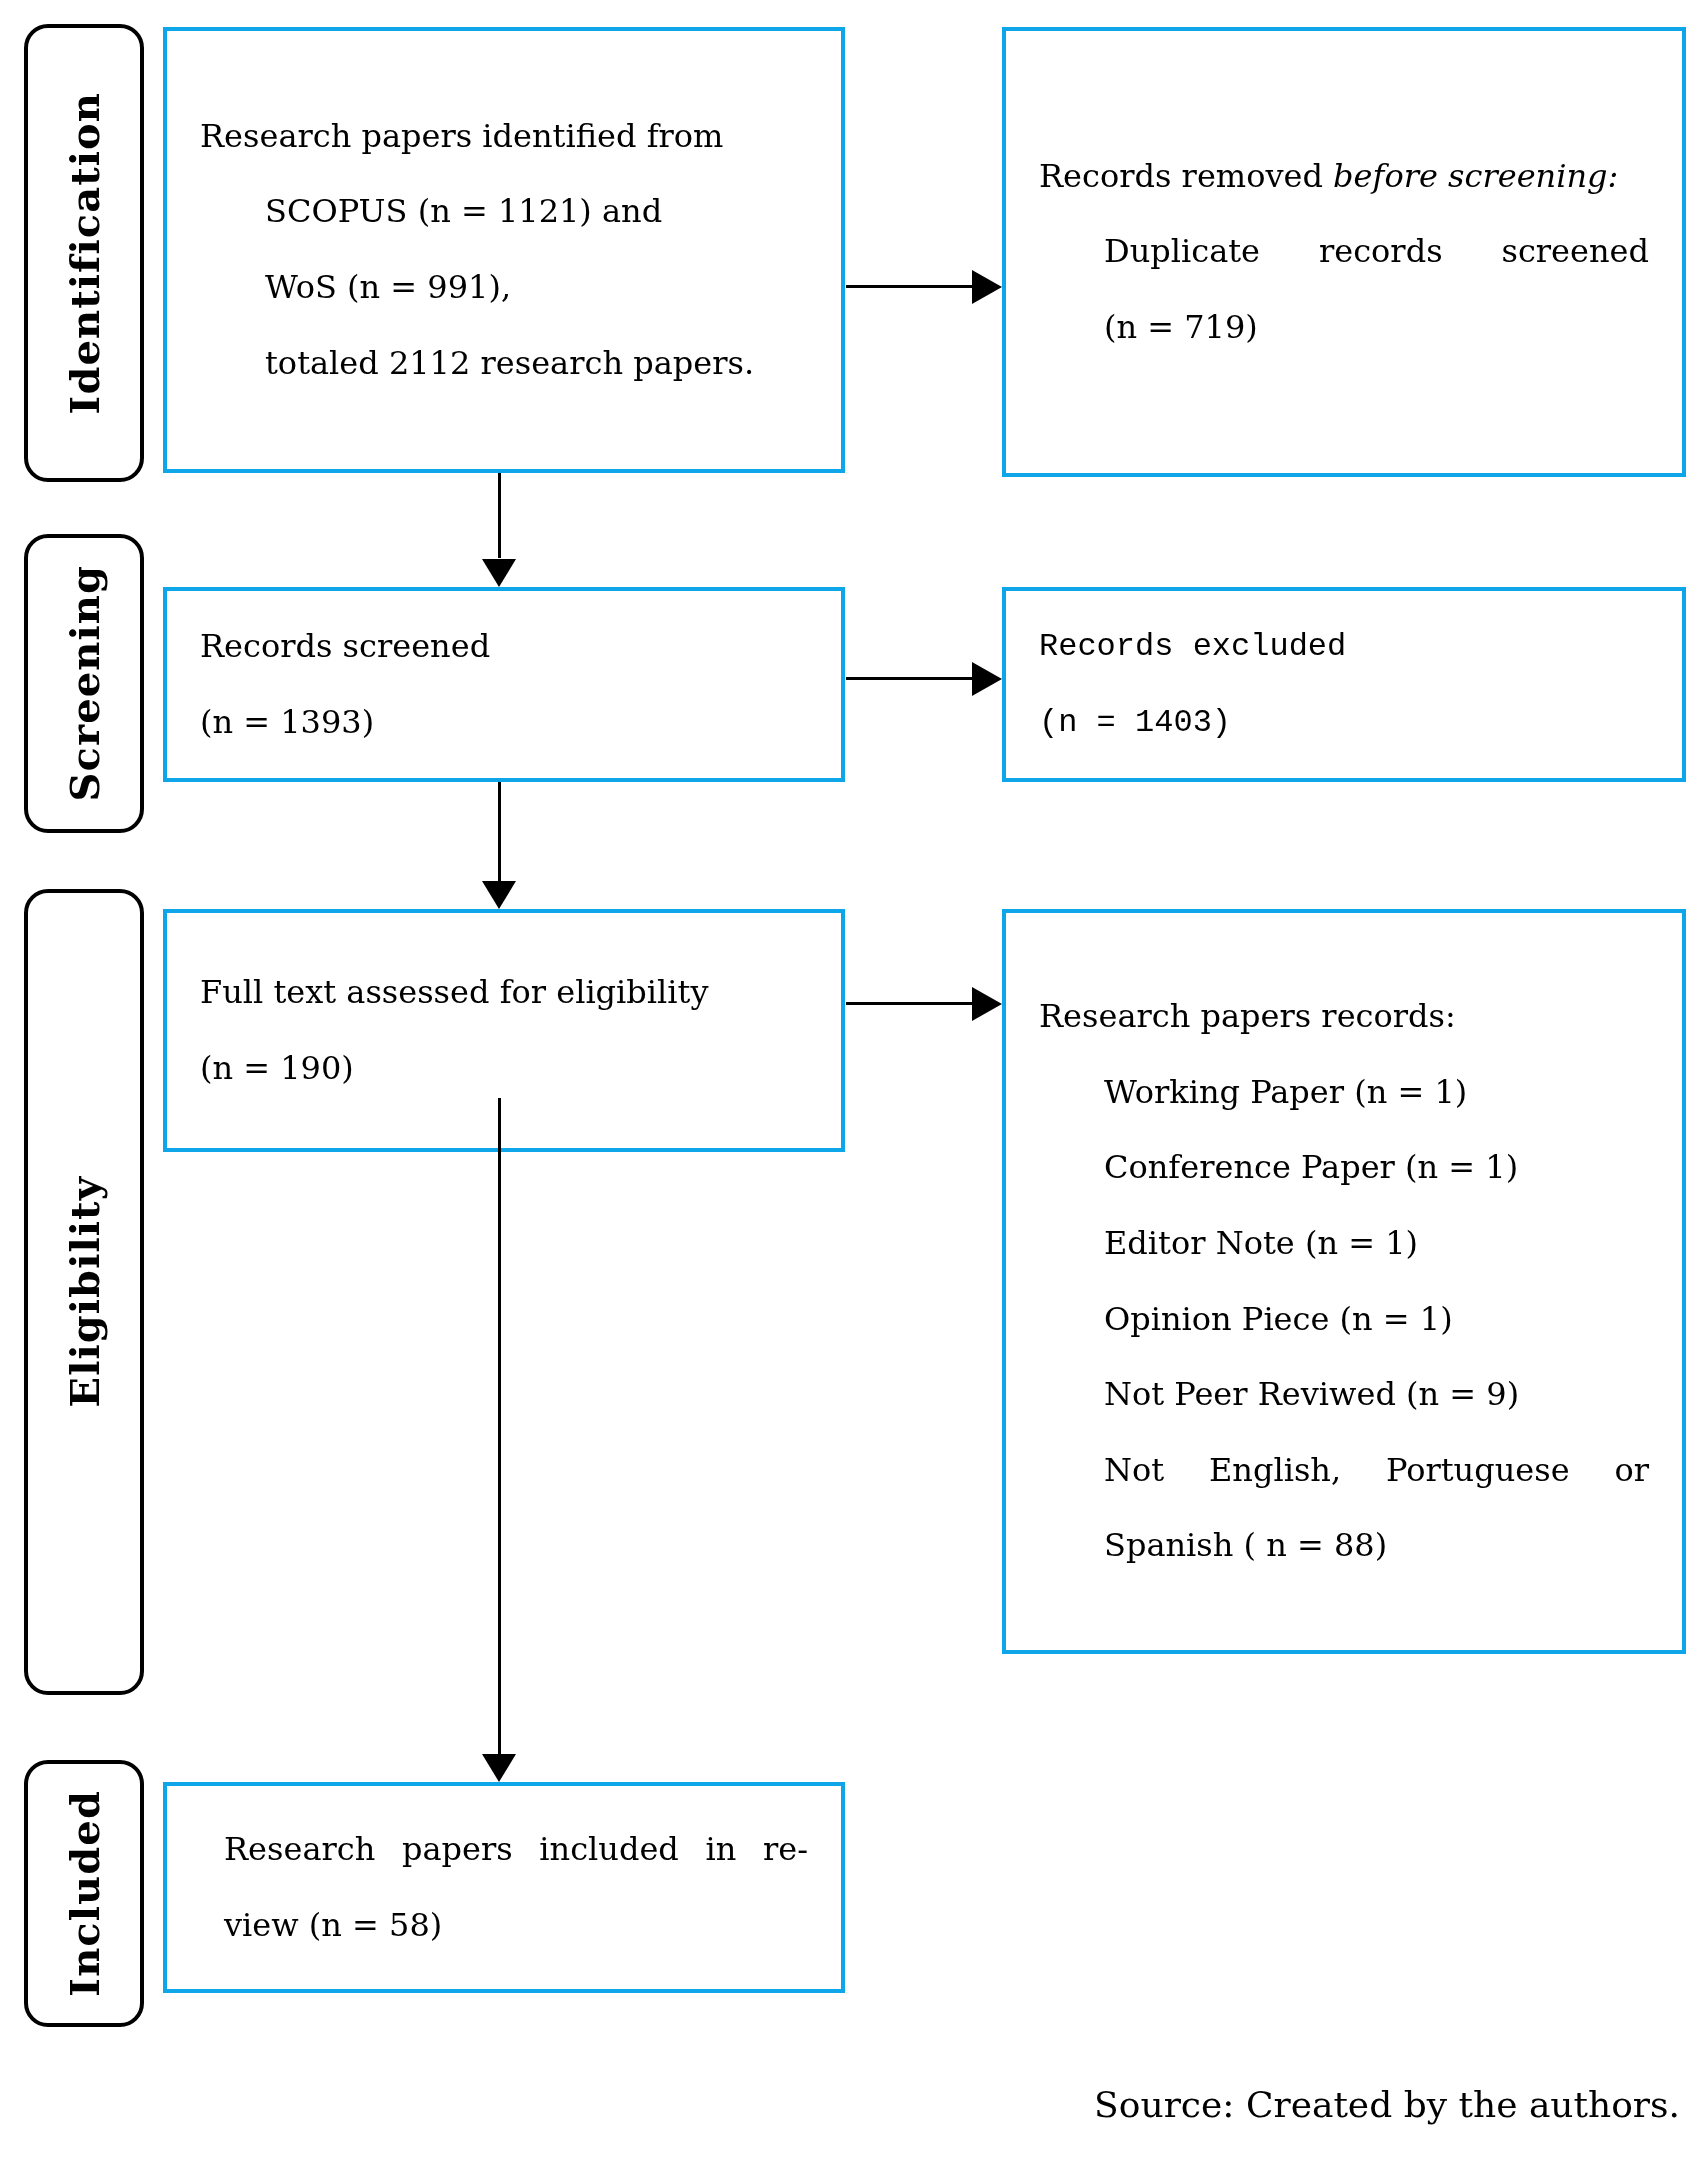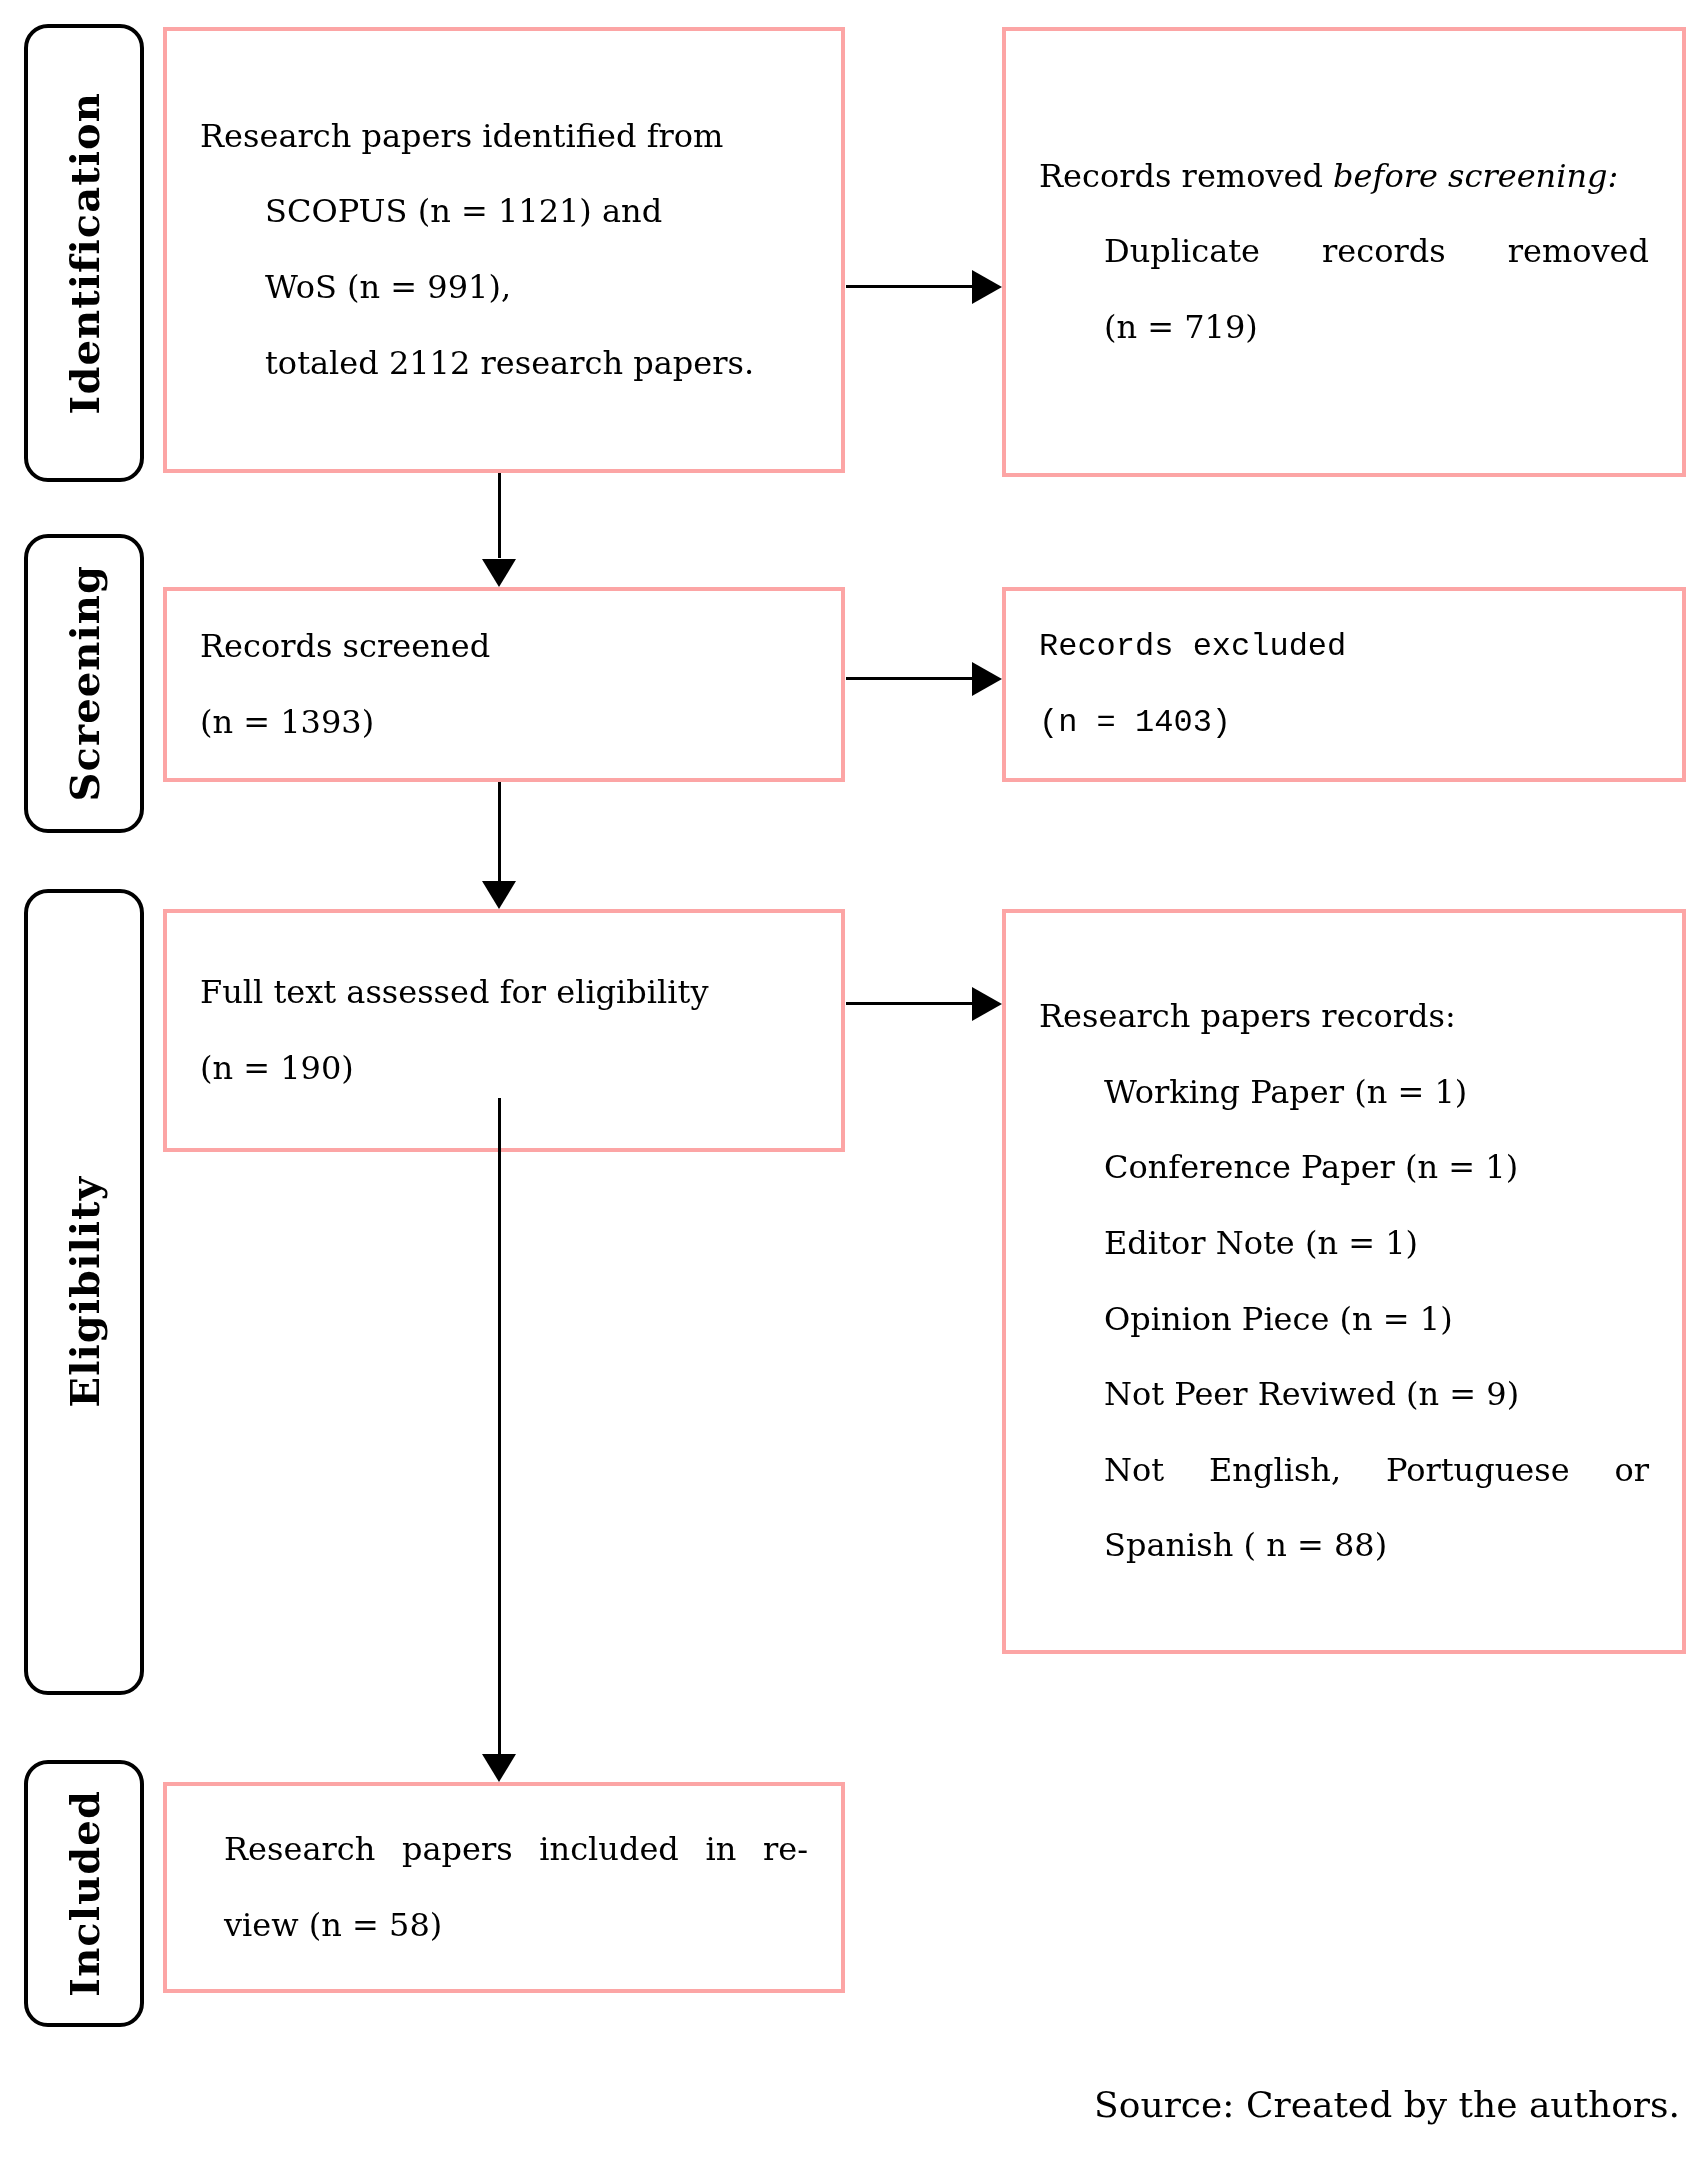--- a/index.html
+++ b/index.html
@@ -35,21 +35,21 @@
     transform: rotate(180deg);
     font-weight: bold;
     font-size: 40px;
     letter-spacing: 1.1px;
     white-space: nowrap;
   }
 
   
   .box {
     position: absolute;
-    border: 4px solid #fca5a5;
+    border: 4px solid #0ea5e9;
     background: #ffffff;
     box-sizing: border-box;
     display: flex;
     flex-direction: column;
     justify-content: center;
     font-size: 32px;
     line-height: 2.36;
   }
   .box .lines {
     width: 100%;
@@ -144,21 +144,21 @@
         <div class="line">Research papers identified from</div>
         <div class="line ind">SCOPUS (n = 1121) and</div>
         <div class="line ind">WoS (n = 991),</div>
         <div class="line ind">totaled 2112 research papers.</div>
       </div>
   </div>
 
   <div class="box" id="box-removed">
     <div class="lines">
         <div class="line"><span>Records removed </span><span class="it">before screening:</span></div>
-        <div class="line ind j">Duplicate records removed</div>
+        <div class="line ind j">Duplicate records screened</div>
         <div class="line ind">(n = 719)</div>
       </div>
   </div>
 
   <div class="box" id="box-screened">
     <div class="lines">
         <div class="line">Records screened</div>
         <div class="line">(n = 1393)</div>
       </div>
   </div>

